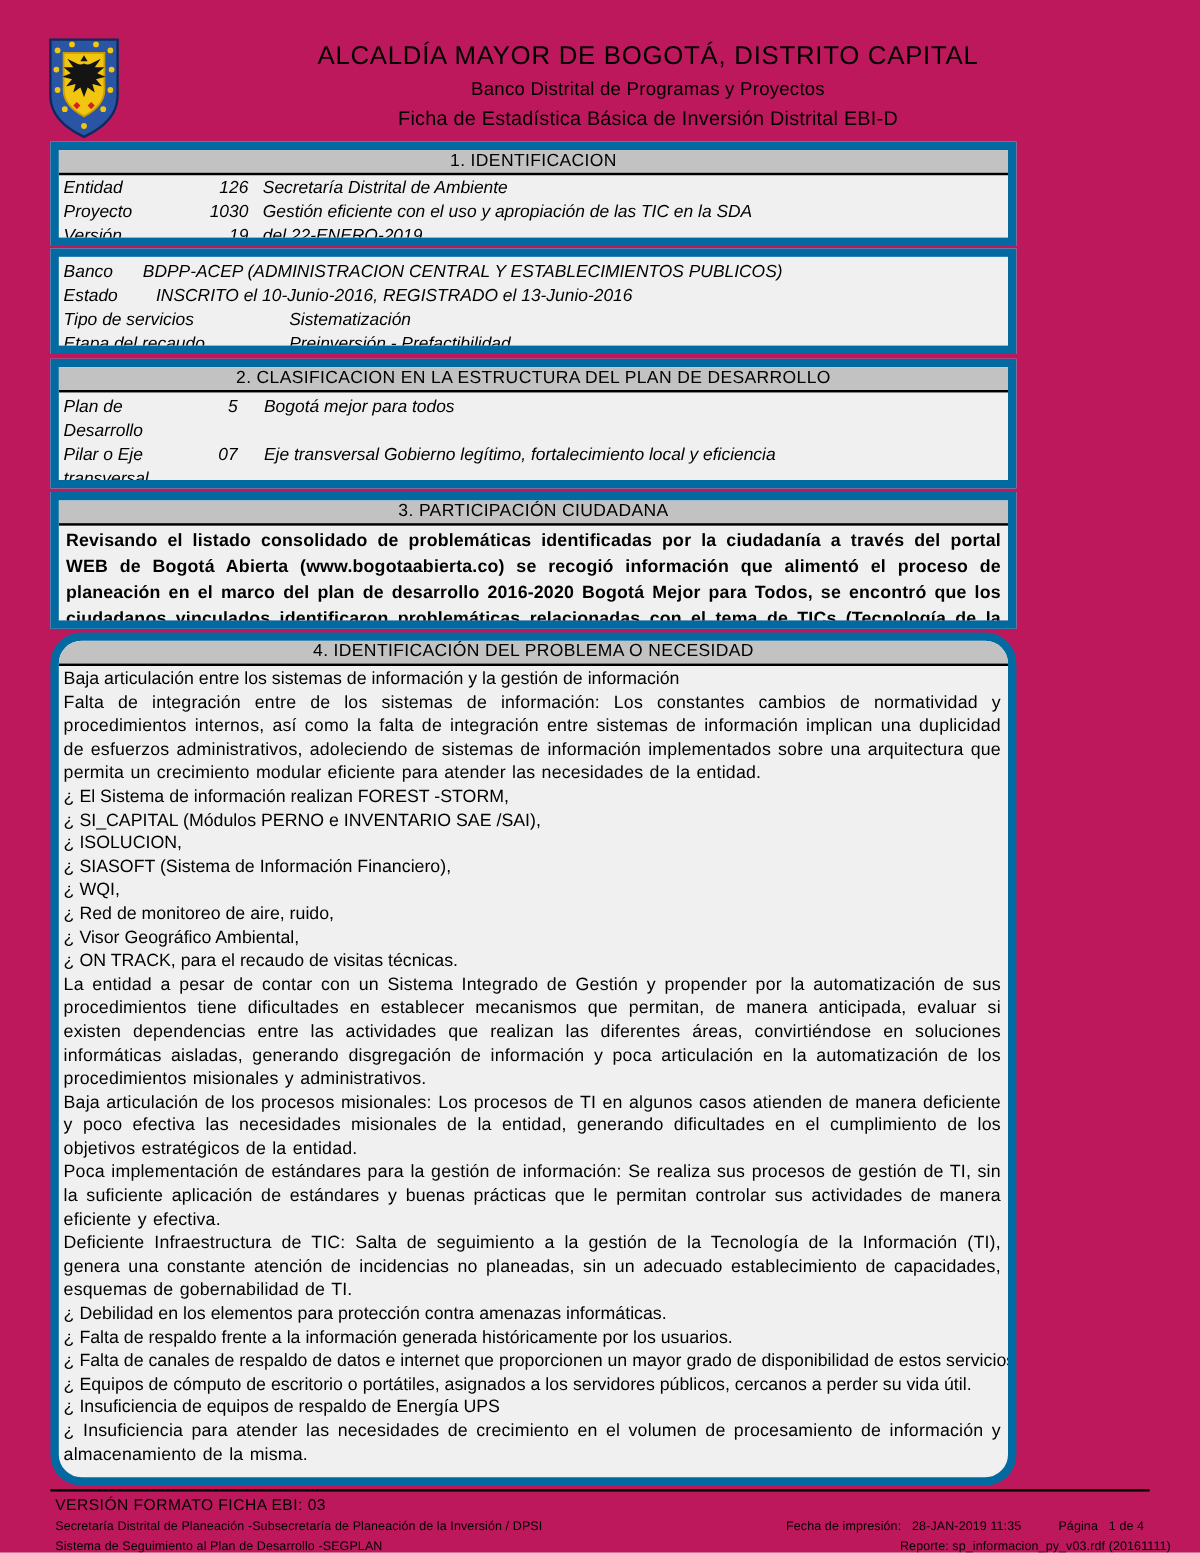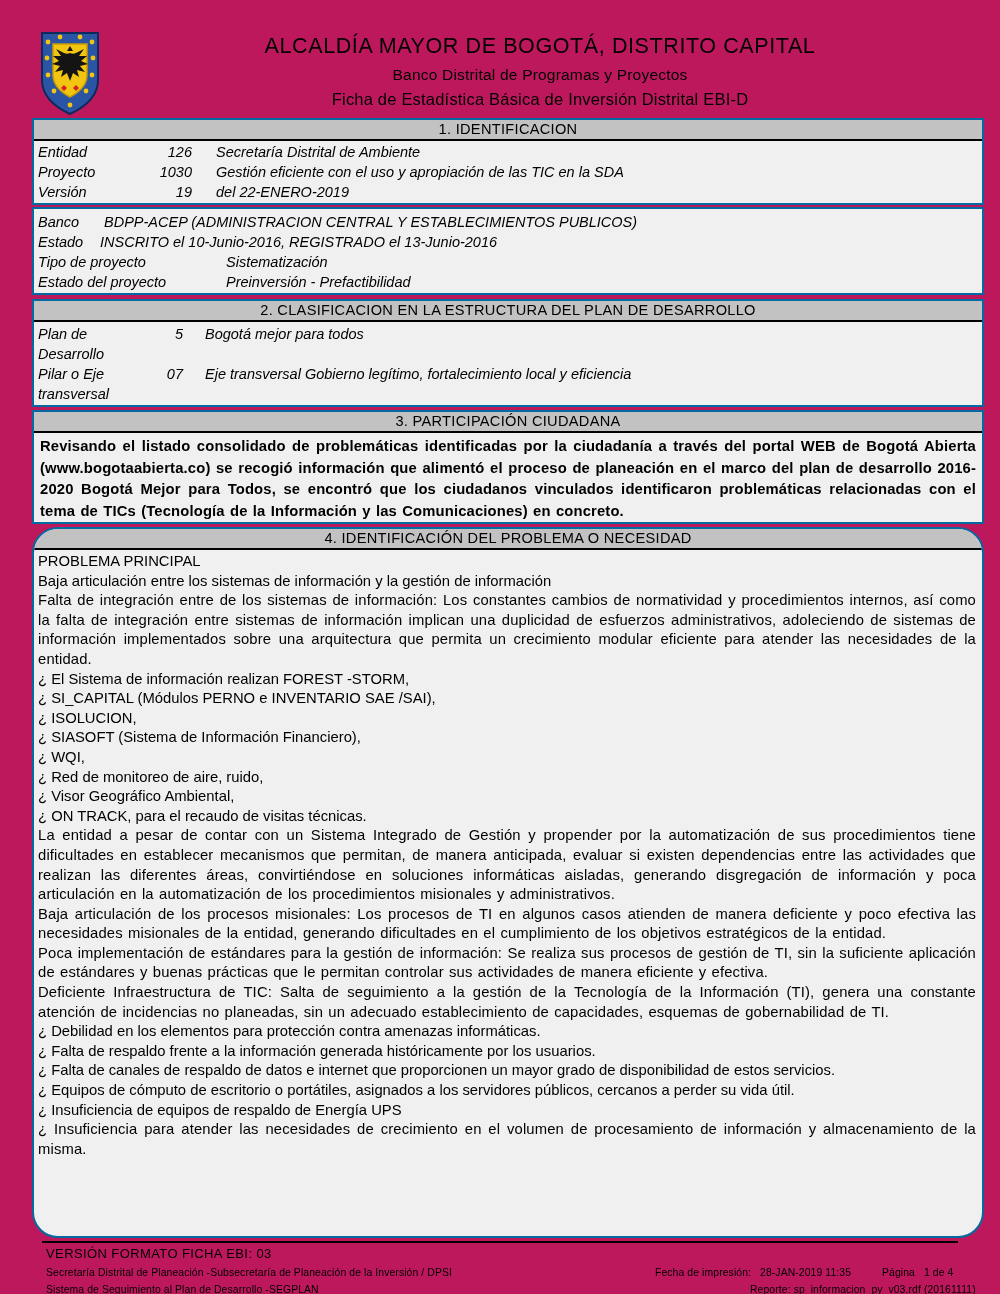--- a/index.html
+++ b/index.html
@@ -7,28 +7,28 @@
         font-family:"Liberation Sans","DejaVu Sans",sans-serif;color:#000;overflow:hidden;}
 
   
   .logo{position:absolute;left:38px;top:28px;width:64px;height:90px;}
   .titles{position:absolute;left:100px;top:0;width:880px;text-align:center;}
   .t1{margin-top:34px;font-size:21.5px;letter-spacing:0.6px;white-space:nowrap;}
   .t2{margin-top:7px;font-size:15.5px;letter-spacing:0.2px;}
   .t3{margin-top:6px;font-size:16.5px;letter-spacing:0.2px;}
 
   
-  .box{position:absolute;left:32px;width:952px;border:2px solid #0369a1;background:#f0f0f0;box-sizing:border-box;overflow:hidden;}
+  .box{position:absolute;left:42px;width:805px;border:7px solid #0369a1;background:#f0f0f0;box-sizing:border-box;overflow:hidden;}
   .sec-bar{height:19px;background:#c2c2c2;border-bottom:2px solid #000;text-align:center;
            font-size:14.6px;line-height:19px;letter-spacing:0.3px;}
   .rows{padding:1px 4px 0 4px;}
   .row{display:flex;align-items:flex-start;font-size:14.5px;line-height:20px;font-style:italic;}
   .lbl{flex:none;}
   .code{flex:none;text-align:right;white-space:nowrap;}
-  .val{margin-left:24px;white-space:nowrap;}
+  .val{margin-left:12px;white-space:nowrap;}
   .lblA{width:112px;} .codeA{width:42px;}
   .lblB-sm{width:62px;} .lblB-lg{width:184px;}
   .lblC{width:115px;} .codeC{width:30px;}
   .valC{margin-left:22px;}
   .wraplbl{white-space:normal;}
 
   
   .para3{padding:3px 6px 0 6px;font-size:14.8px;line-height:21.5px;text-align:justify;
          letter-spacing:0.15px;word-spacing:1px;font-weight:bold;}
   .content4{padding:2px 6px 0 4px;font-size:14.8px;line-height:19.6px;}
@@ -103,28 +103,28 @@
   </div>
 
   <div class="box" style="top:207px;height:88px;">
     <div class="rows" style="padding-top:3px;border-radius:17px;">
       <div class="row">
         <span class="lbl lblB-sm">Banco</span>
         <span class="val" style="margin-left:4px;">BDPP-ACEP (ADMINISTRACION CENTRAL Y ESTABLECIMIENTOS PUBLICOS)</span>
       </div>
       <div class="row">
         <span class="lbl lblB-sm">Estado</span>
-        <span class="val" style="margin-left:0;">INSCRITO el 10-Junio-2016, REGISTRADO el 13-Junio-2016</span>
+        <span class="val" style="margin-left:15px;">INSCRITO el 10-Junio-2016, REGISTRADO el 13-Junio-2016</span>
       </div>
       <div class="row">
-        <span class="lbl lblB-lg">Tipo de proyecto</span>
+        <span class="lbl lblB-lg">Tipo de servicios</span>
         <span class="val" style="margin-left:4px;">Sistematización</span>
       </div>
       <div class="row">
-        <span class="lbl lblB-lg">Estado del proyecto</span>
+        <span class="lbl lblB-lg">Etapa del recaudo</span>
         <span class="val" style="margin-left:4px;">Preinversión - Prefactibilidad</span>
       </div>
     </div>
   </div>
 
   <div class="box" style="top:299px;height:108px;">
     <div class="sec-bar">2. CLASIFICACION EN LA ESTRUCTURA DEL PLAN DE DESARROLLO</div>
     <div class="rows" style="padding-top:2px;">
       <div class="row">
         <span class="lbl lblC">Plan de Desarrollo</span>
@@ -145,21 +145,20 @@
   </div>
 
   <div class="box" style="top:410px;height:114px;">
     <div class="sec-bar">3. PARTICIPACIÓN CIUDADANA</div>
     <div class="para3">Revisando el listado consolidado de problemáticas identificadas por la ciudadanía a través del portal WEB de Bogotá Abierta (www.bogotaabierta.co) se recogió información que alimentó el proceso de planeación en el marco del plan de desarrollo 2016-2020 Bogotá Mejor para Todos, se encontró que los ciudadanos vinculados identificaron problemáticas relacionadas con el tema de TICs (Tecnología de la Información y las Comunicaciones) en concreto.</div>
   </div>
 
   <div class="box" style="top:527px;height:711px;border-radius:26px;">
     <div class="sec-bar">4. IDENTIFICACIÓN DEL PROBLEMA O NECESIDAD</div>
     <div class="content4">
-      <div class="line">PROBLEMA PRINCIPAL</div>
       <div class="line">Baja articulación entre los sistemas de información y la gestión de información</div>
       <div class="para">Falta de integración entre de los sistemas de información: Los constantes cambios de normatividad y procedimientos internos, así como la falta de integración entre sistemas de información implican una duplicidad de esfuerzos administrativos, adoleciendo de sistemas de información implementados sobre una arquitectura que permita un crecimiento modular eficiente para atender las necesidades de la entidad.</div>
       <div class="line">¿ El Sistema de información realizan FOREST -STORM,</div>
       <div class="line">¿ SI_CAPITAL (Módulos PERNO e INVENTARIO SAE /SAI),</div>
       <div class="line">¿ ISOLUCION,</div>
       <div class="line">¿ SIASOFT (Sistema de Información Financiero),</div>
       <div class="line">¿ WQI,</div>
       <div class="line">¿ Red de monitoreo de aire, ruido,</div>
       <div class="line">¿ Visor Geográfico Ambiental,</div>
       <div class="line">¿ ON TRACK, para el recaudo de visitas técnicas.</div>

